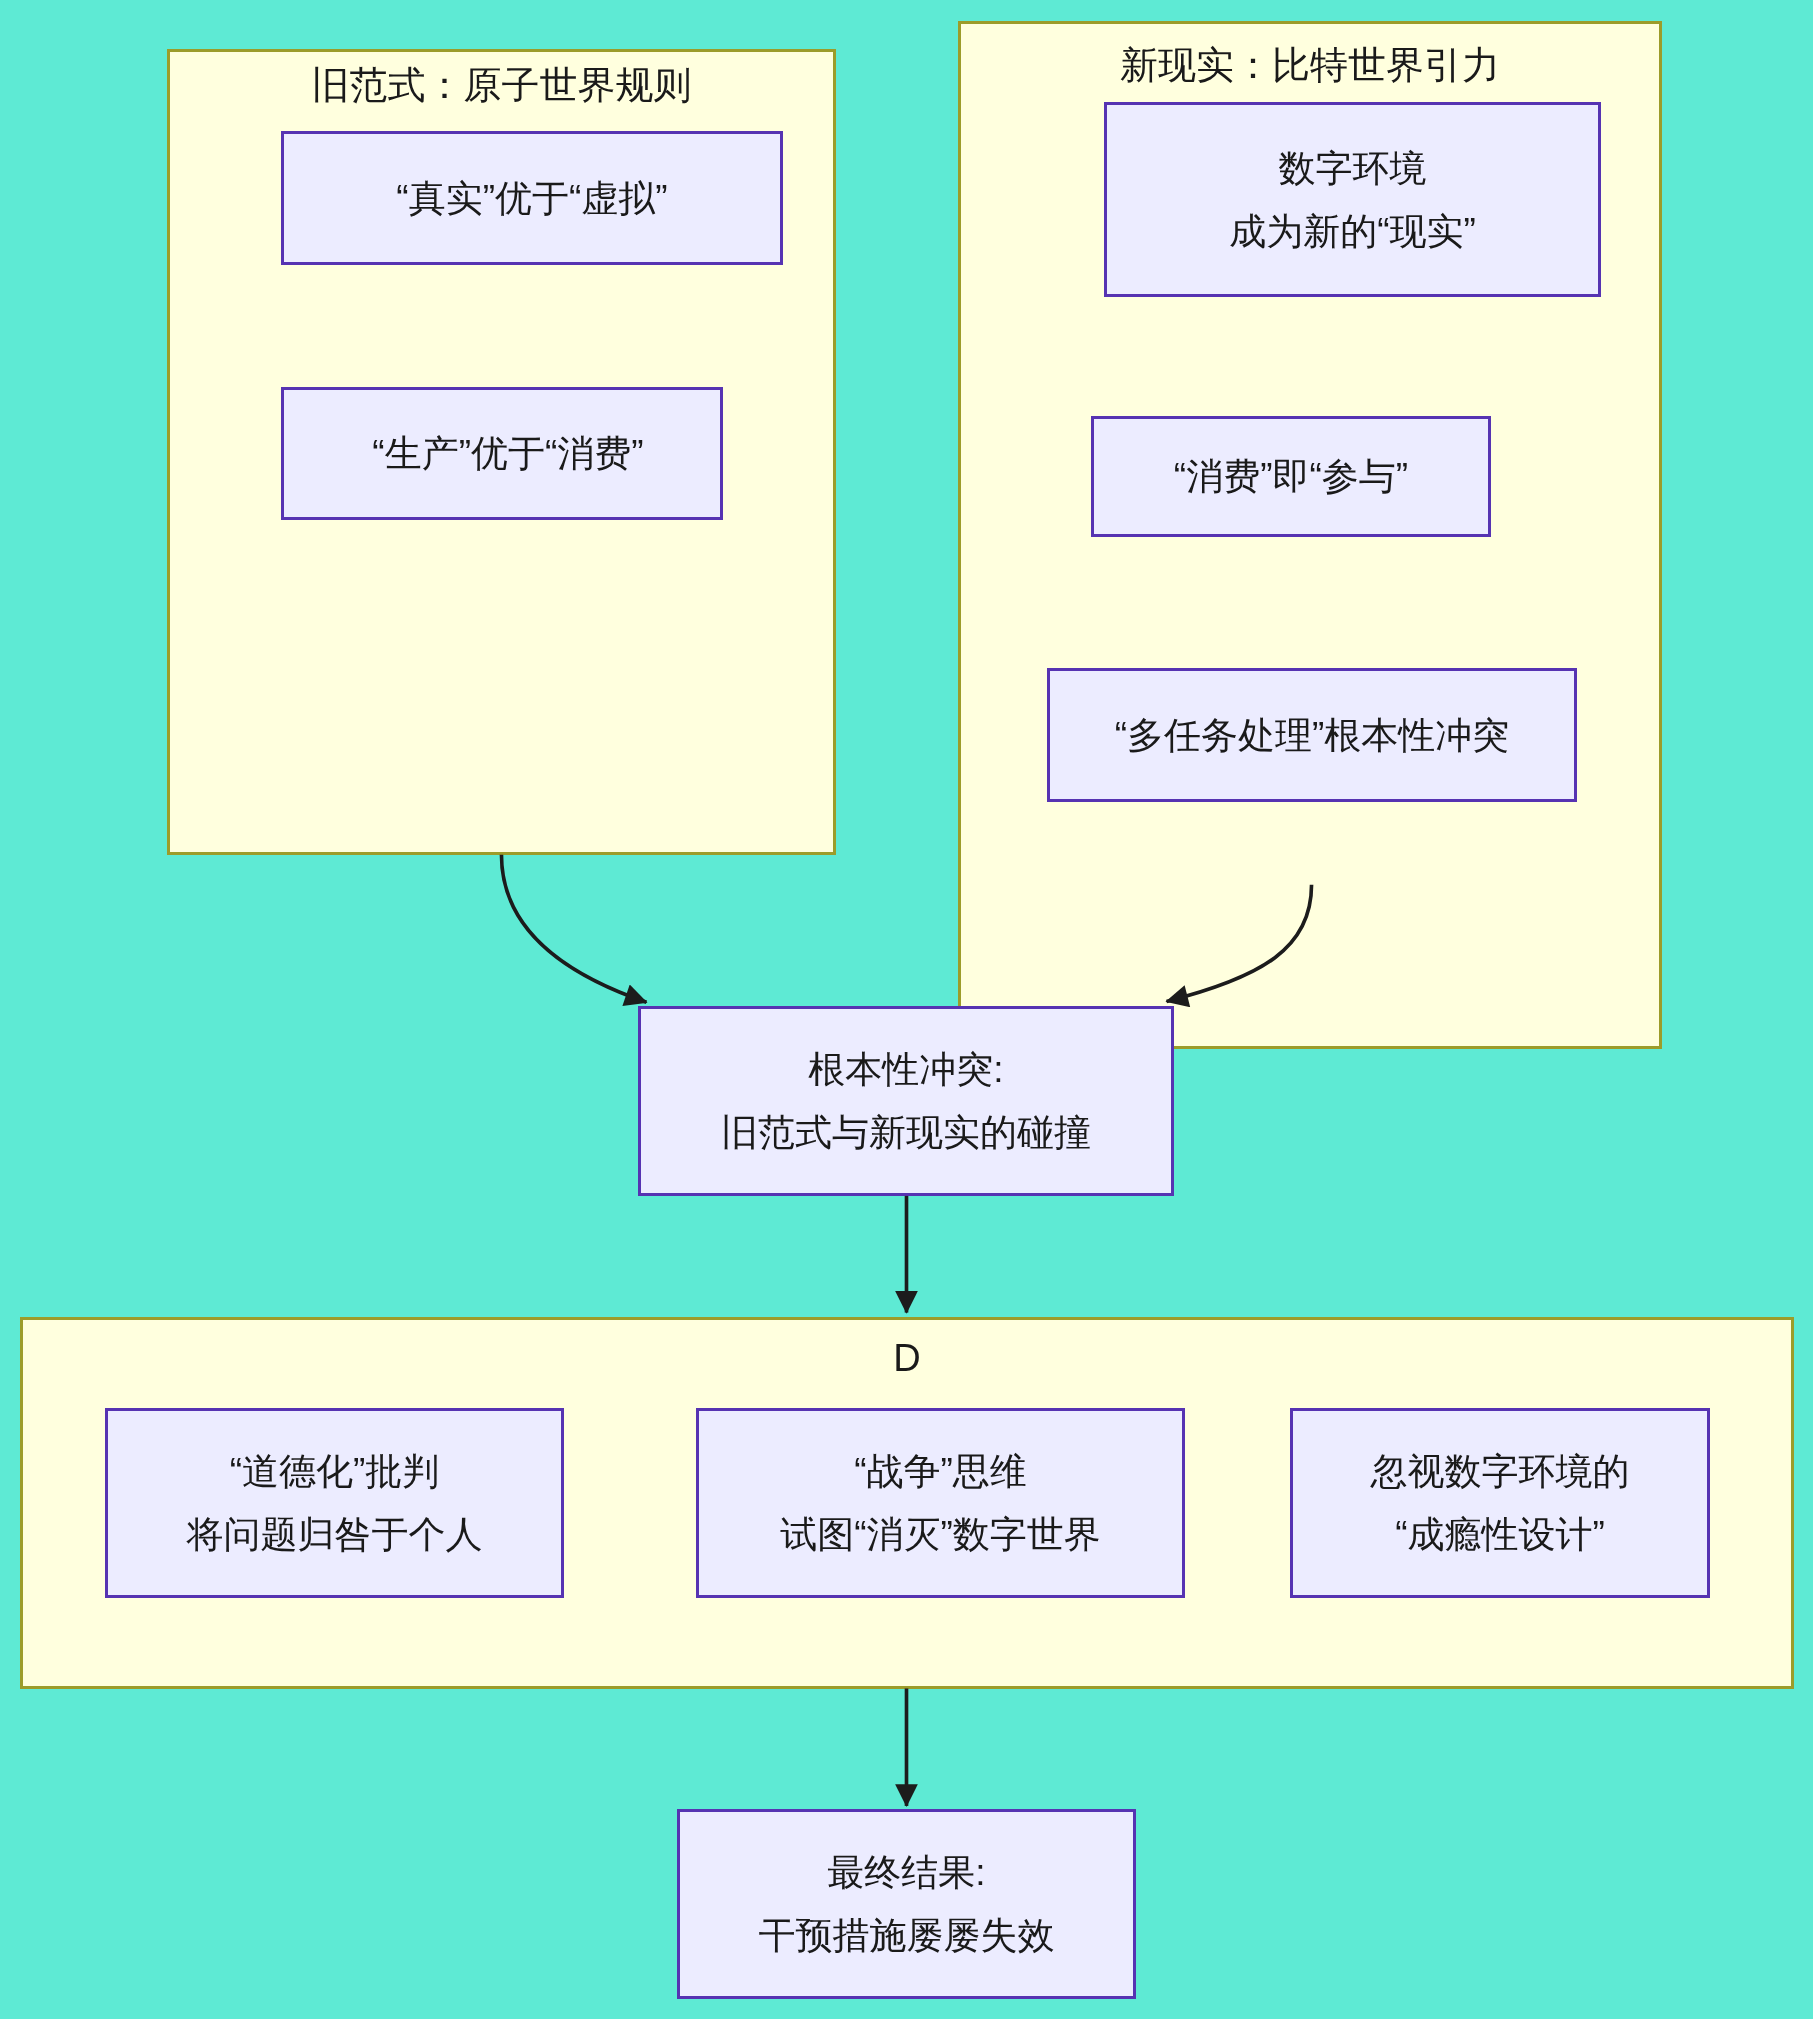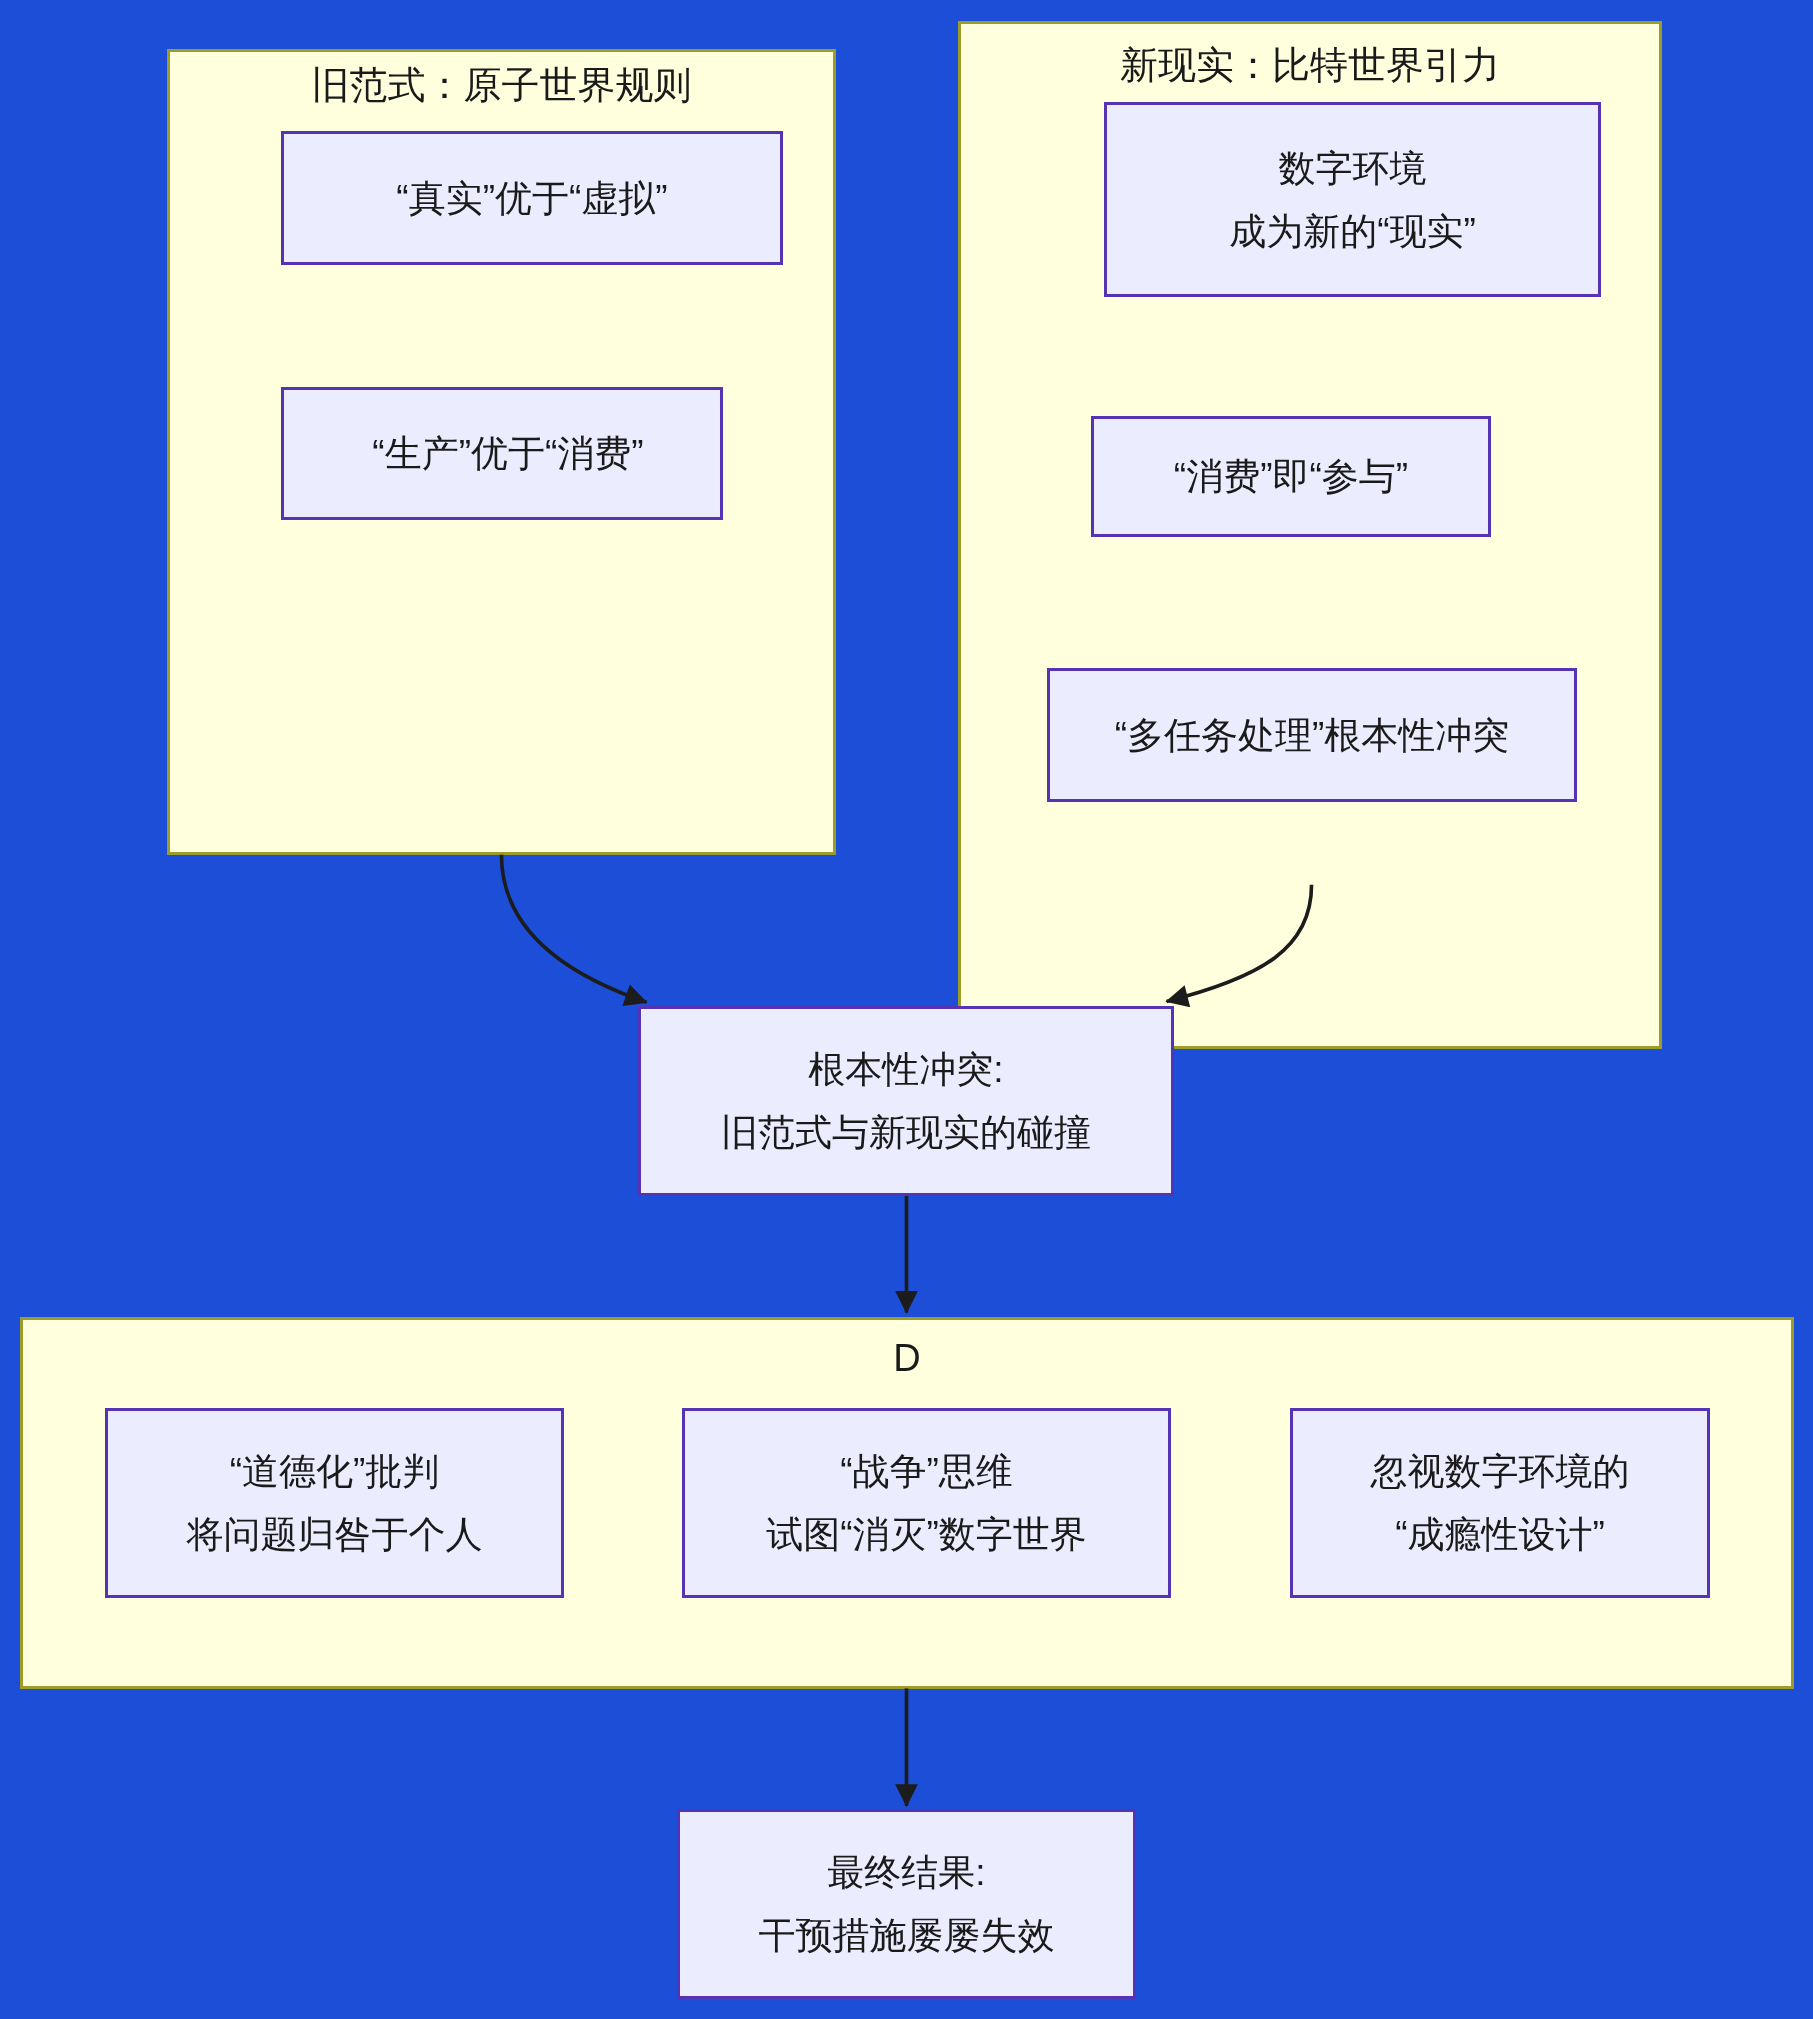--- a/index.html
+++ b/index.html
@@ -5,21 +5,21 @@
   html, body {
     margin: 0;
     padding: 0;
     background: #ffffff;
     font-family: "Liberation Sans", "DejaVu Sans", sans-serif;
   }
   .canvas {
     position: relative;
     width: 1813px;
     height: 2020px;
-    background: #1d4ed8;
+    background: #5eead4;
     overflow: hidden;
     color: var(--text, #1a1a1a);
   }
   .edge-layer {
     position: absolute;
     left: 0;
     top: 0;
     z-index: 5;
     pointer-events: none;
   }
@@ -99,21 +99,21 @@
   <div class="node" style="left:1091px; top:416px; width:400px; height:121px;">“消费”即“参与”</div>
 
   <div class="node" style="left:1047px; top:668px; width:530px; height:134px;">“多任务处理”根本性冲突</div>
 
   <div class="node" style="left:105px; top:1408px; width:459px; height:190px;">“道德化”批判
 将问题归咎于个人</div>
 
   <div class="node" style="left:638px; top:1006px; width:536px; height:190px;">根本性冲突:
 旧范式与新现实的碰撞</div>
 
-  <div class="node" style="left:682px; top:1408px; width:489px; height:190px;">“战争”思维
+  <div class="node" style="left:696px; top:1408px; width:489px; height:190px;">“战争”思维
 试图“消灭”数字世界</div>
 
   <div class="node" style="left:1290px; top:1408px; width:420px; height:190px;">忽视数字环境的
 “成瘾性设计”</div>
 
   <div class="node" style="left:677px; top:1809px; width:459px; height:190px;">最终结果:
 干预措施屡屡失效</div>
 
 </div>
 

